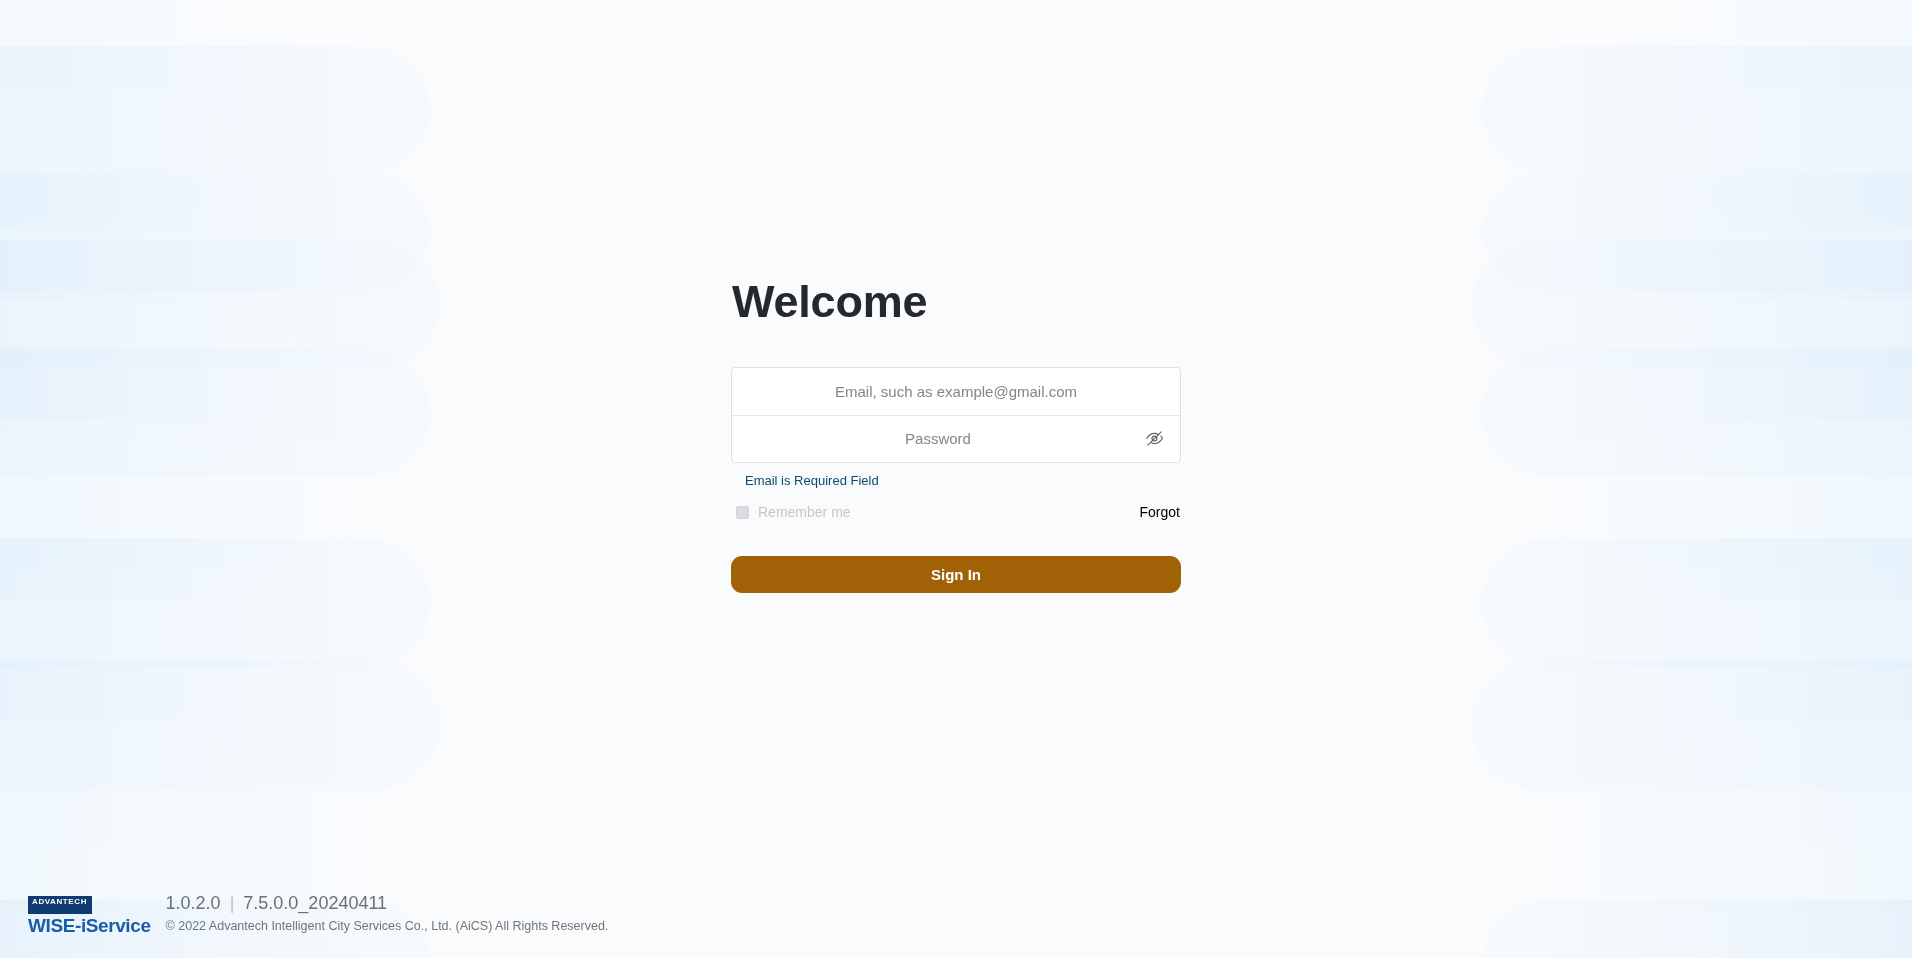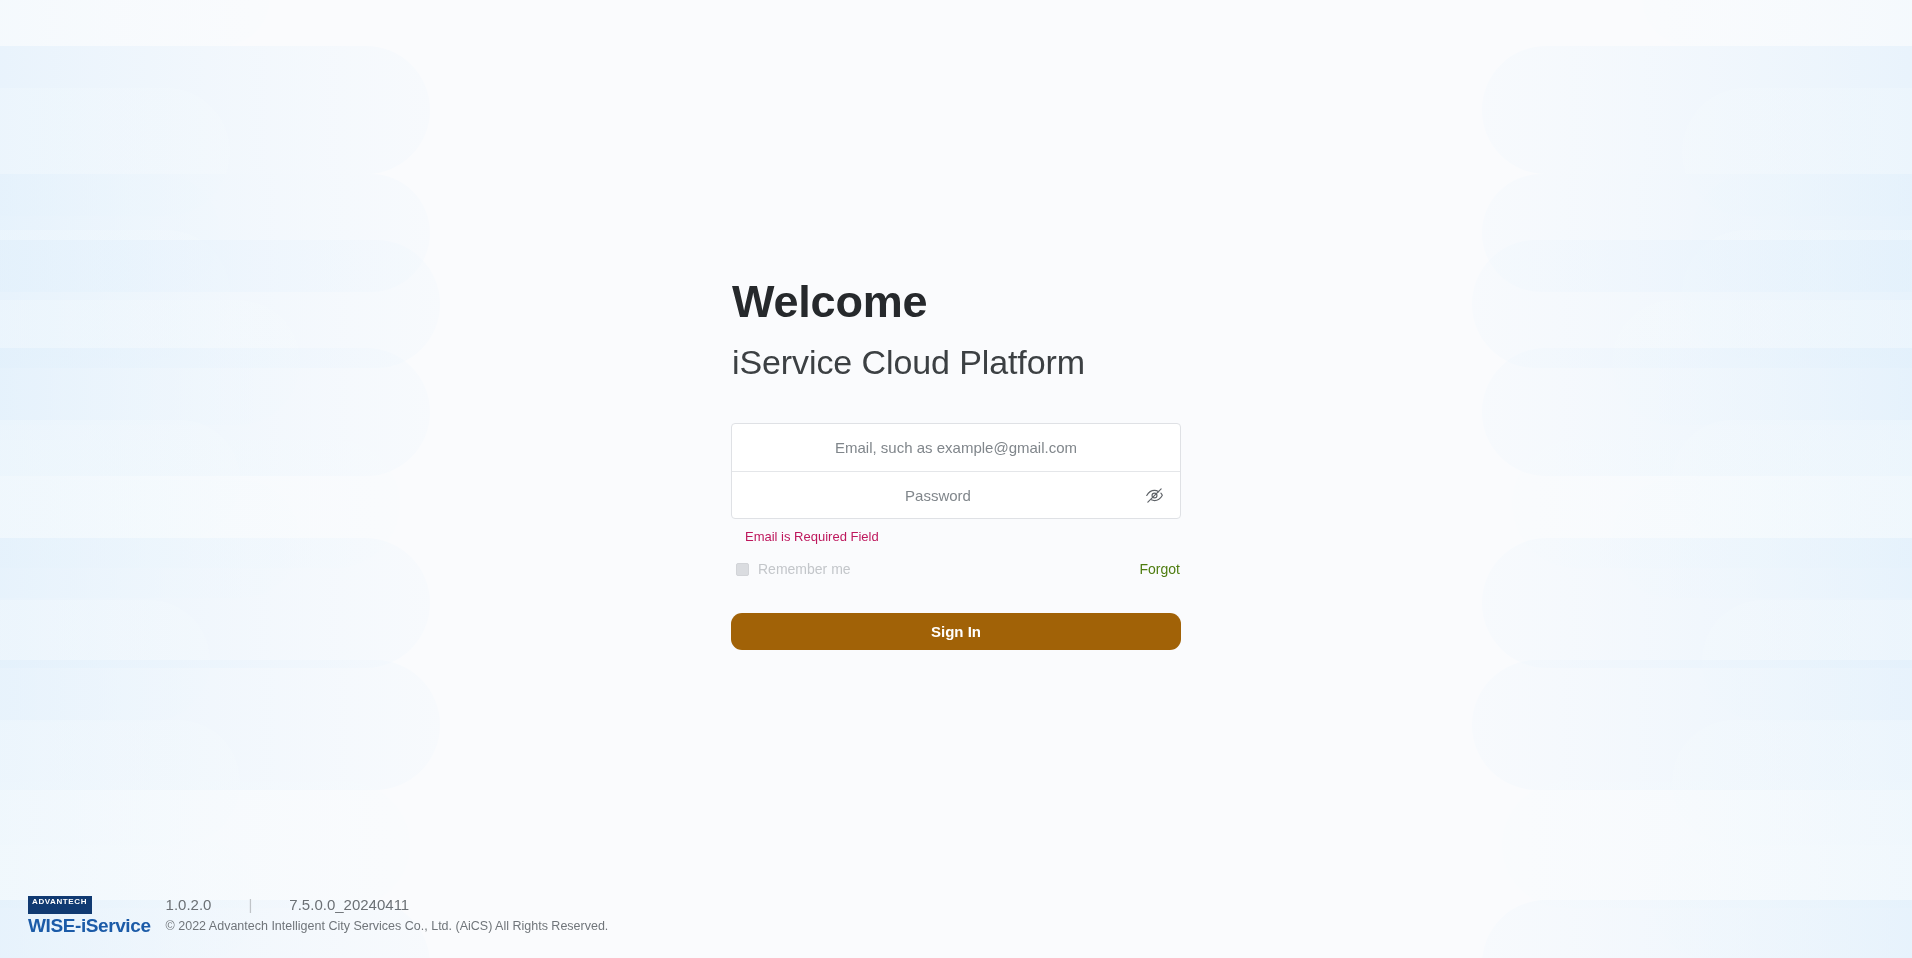--- a/index.html
+++ b/index.html
@@ -105,21 +105,21 @@
     align-items: center;
     justify-content: center;
     background: none;
     border: 0;
     cursor: pointer;
     padding: 0;
   }
   .toggle-visibility svg { display: block; }
 
   .error-message {
-    color: #be185d;
+    color: #0c4a6e;
     font-size: 13px;
     margin-top: 10px;
     margin-left: 14px;
     line-height: 1.2;
   }
 
   .options-row {
     display: flex;
     align-items: center;
     justify-content: space-between;
@@ -145,21 +145,21 @@
 
   .remember-label {
     font-size: 14px;
     color: #c3c6ca;
     margin-left: 9px;
     line-height: 1;
   }
 
   .forgot-link {
     font-size: 14px;
-    color: #4d7c0f;
+    color: #000000;
     text-decoration: none;
     cursor: pointer;
     line-height: 1;
     margin-right: 1px;
   }
 
   .signin-button {
     margin-top: 33px;
     width: 100%;
     height: 37px;
@@ -208,26 +208,25 @@
     color: #1b5ba8;
     font-size: 19px;
     font-weight: bold;
     line-height: 1;
     letter-spacing: -0.4px;
   }
 
   .footer-text { padding-bottom: 2px; }
 
   .version-line {
-    font-size: 15px;
+    font-size: 18px;
     color: #6b7075;
     line-height: 1.25;
     display: flex;
     align-items: flex-end;
-    gap: 28px;
   }
   .version-sep {
     color: #c0c4c8;
     margin: 0 9px;
   }
 
   .copyright-line {
     font-size: 12.5px;
     color: #70757a;
     line-height: 1.3;
@@ -303,21 +302,20 @@
       <rect x="1482" y="900" width="580" height="128" rx="64" fill="url(#gR)"></rect>
     </g>
   </svg>
 </div>
 
 <div class="page">
 
   <div class="login-block">
 
     <h1 class="welcome-title">Welcome</h1>
-    <h2 class="platform-subtitle">iService Cloud Platform</h2>
 
     <div class="form-area">
 
       <div class="input-group">
 
         <div class="field-row">
           <input class="field-input" type="text" placeholder="Email, such as example@gmail.com" style="">
         </div>
 
         <div class="field-row has-toggle">

